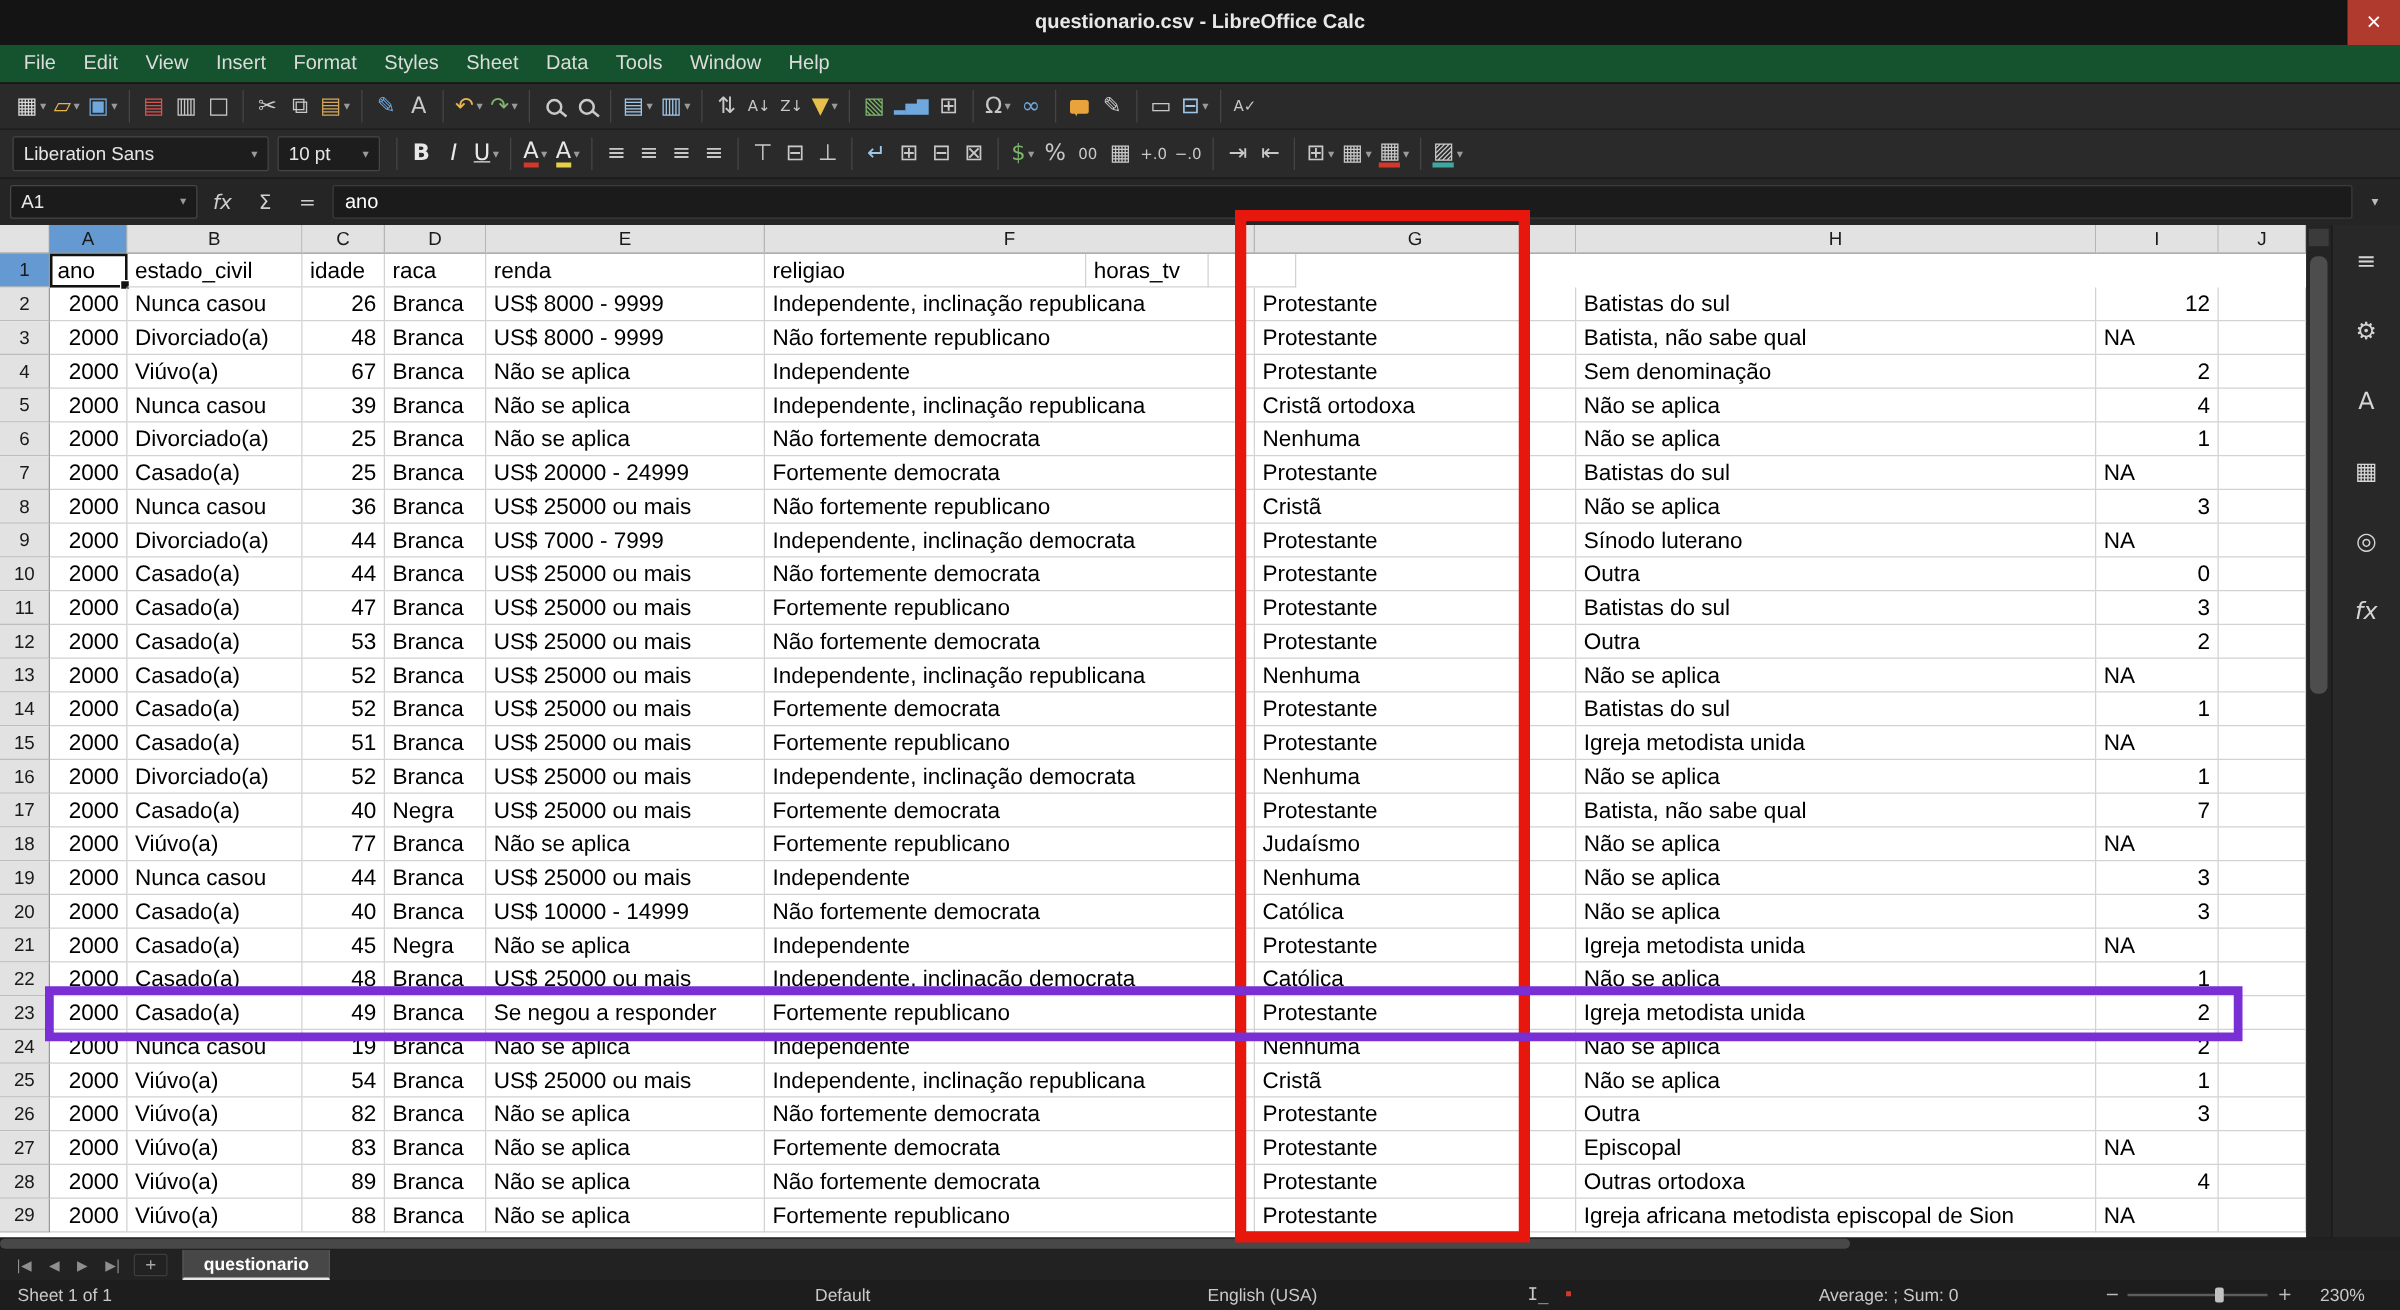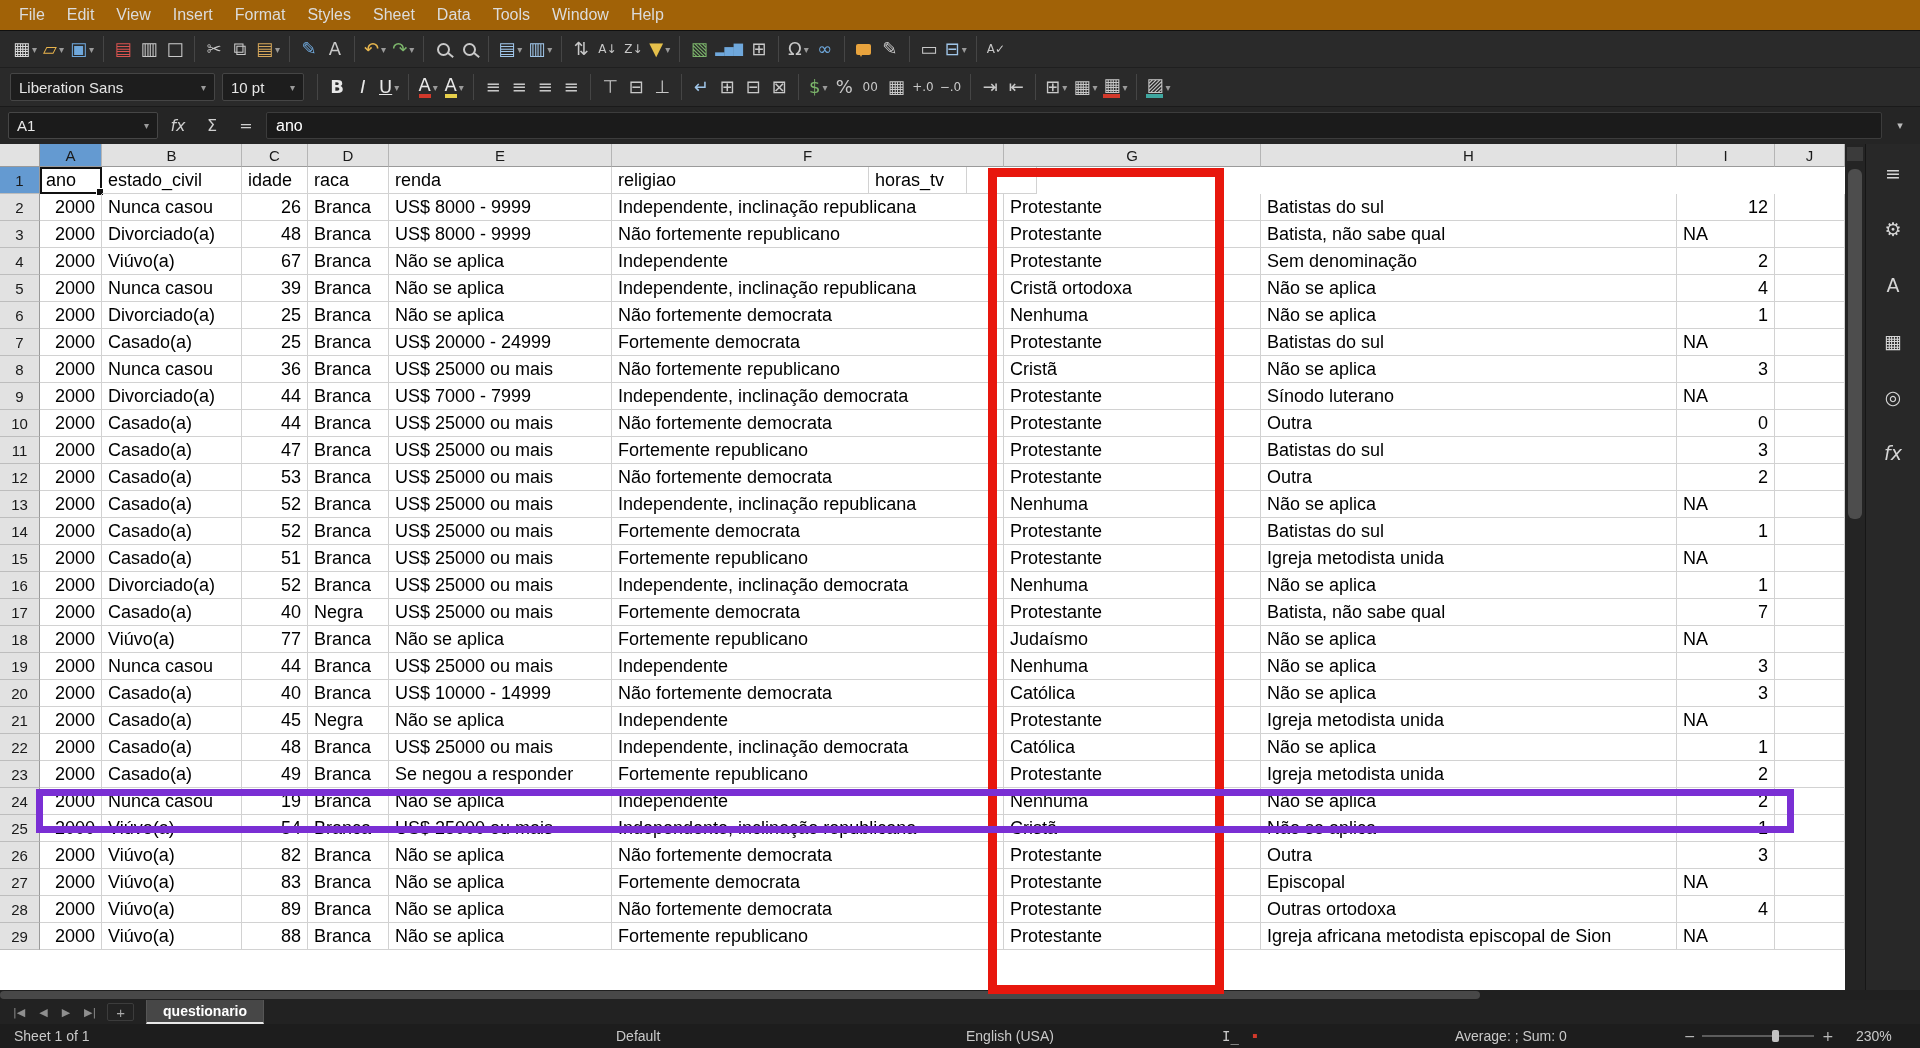--- a/index.html
+++ b/index.html
@@ -3,21 +3,21 @@
 <meta charset="utf-8">
 <style>
 *{margin:0;padding:0;box-sizing:border-box}
 html,body{width:1920px;height:1048px;overflow:hidden;background:#1a1a1a;font-family:"Liberation Sans",sans-serif}
 .app{position:relative;width:1920px;height:1048px;display:flex;flex-direction:column;overflow:hidden}
 
 .titlebar{flex:none;height:36px;background:#141414;display:flex;align-items:center;justify-content:center;position:relative}
 .title{color:#e8e8e8;font-size:16px;font-weight:bold}
 .close-btn{position:absolute;top:0;right:0;width:42px;height:36px;background:#b03a2e;color:#fff;font-size:20px;display:flex;align-items:center;justify-content:center}
 
-.menubar{flex:none;height:30px;background:#a16207;display:flex;align-items:center;padding-left:8px}
+.menubar{flex:none;height:30px;background:#14532d;display:flex;align-items:center;padding-left:8px}
 .menu-item{color:#dcdcdc;font-size:16px;padding:3px 11px;border-radius:3px}
 
 .toolbar{flex:none;background:#2a2a2a;display:flex;align-items:center;padding:0 10px;font-family:"DejaVu Sans",sans-serif}
 #toolbar1{height:37px;border-top:1px solid #101010}
 #toolbar2{height:39px;border-top:1px solid #1f1f1f}
 .ticons{display:flex;align-items:center;height:100%}
 .tbtn{height:30px;min-width:26px;padding:0 3px;display:flex;align-items:center;justify-content:center;border-radius:3px;color:#d0d0d0;font-size:18px}
 .tbtn .g{line-height:1}
 .tbtn.small .g{font-size:12px}
 .dd{font-size:10px;color:#9a9a9a;margin-left:2px;font-family:"DejaVu Sans",sans-serif}
@@ -60,39 +60,45 @@
 
 .sheetbar{flex:none;height:24px;background:#222;display:flex;align-items:center;padding-left:6px}
 .snav{color:#8f8f8f;font-size:11px;padding:0 7px;font-family:"DejaVu Sans",sans-serif}
 .addsheet{color:#a8a8a8;font-size:15px;padding:0 8px;margin:0 4px;border:1px solid #3c3c3c;border-radius:2px;height:18px;display:flex;align-items:center}
 .stab{height:24px;display:flex;align-items:center;padding:0 16px;background:#3d3d3d;color:#fff;font-size:14px;border-left:1px solid #565656;border-right:1px solid #565656;margin-left:8px}
 .stab.active{font-weight:bold;background:#474747;border-bottom:2px solid #e8e8e8}
 
 .statusbar{flex:none;height:24px;background:#1d1d1d;position:relative;color:#c9c9c9;font-size:14px}
 .statusbar>span{position:absolute;top:0;height:24px;display:flex;align-items:center}
 .st-sheet{left:14px}
-.st-style{left:616px}
+.st-style{left:652px}
 .st-lang{left:966px}
 .st-ins{left:1222px;font-family:"DejaVu Sans Mono",monospace;color:#c9c9c9}
 .st-mod{left:1252px;color:#d2392b;font-size:16px}
 .st-stats{left:1455px}
 .st-zoomout{left:1684px;color:#bbb;font-family:"DejaVu Sans",sans-serif}
 .st-slider{left:1702px;top:11px !important;width:112px;height:2px !important;background:#5c5c5c}
 .st-sliderthumb{position:absolute;left:70px;top:-5px;width:7px;height:12px;background:#c2c2c2;border-radius:2px}
 .st-zoomin{left:1822px;color:#bbb;font-family:"DejaVu Sans",sans-serif}
 .st-zoom{left:1856px}
 
 .redbox{position:absolute;left:988px;top:168px;width:236px;height:826px;border:9px solid #e8170d;z-index:30;pointer-events:none}
 .purplebox{position:absolute;left:36px;top:789px;width:1758px;height:44px;border:7px solid #7a2fd4;z-index:31;pointer-events:none}
 </style>
 </head>
 <body>
 
 <div class="app">
 
+  <div class="titlebar">
+    <span class="title">questionario.csv - LibreOffice Calc</span>
+    <div class="close-btn">
+        <span>×</span>
+      </div>
+  </div>
 
   <div class="menubar">
       <div class="menu-item">File</div>
       <div class="menu-item">Edit</div>
       <div class="menu-item">View</div>
       <div class="menu-item">Insert</div>
       <div class="menu-item">Format</div>
       <div class="menu-item">Styles</div>
       <div class="menu-item">Sheet</div>
       <div class="menu-item">Data</div>

